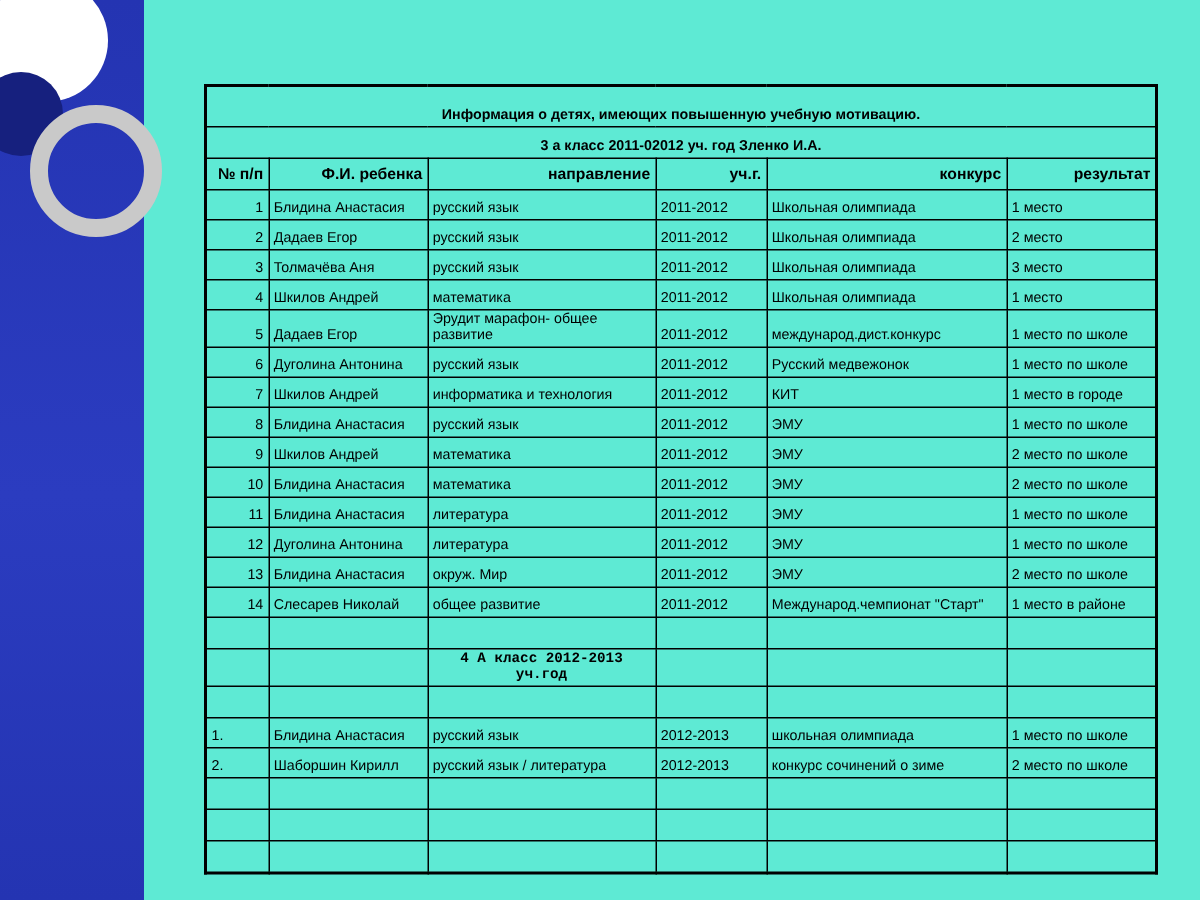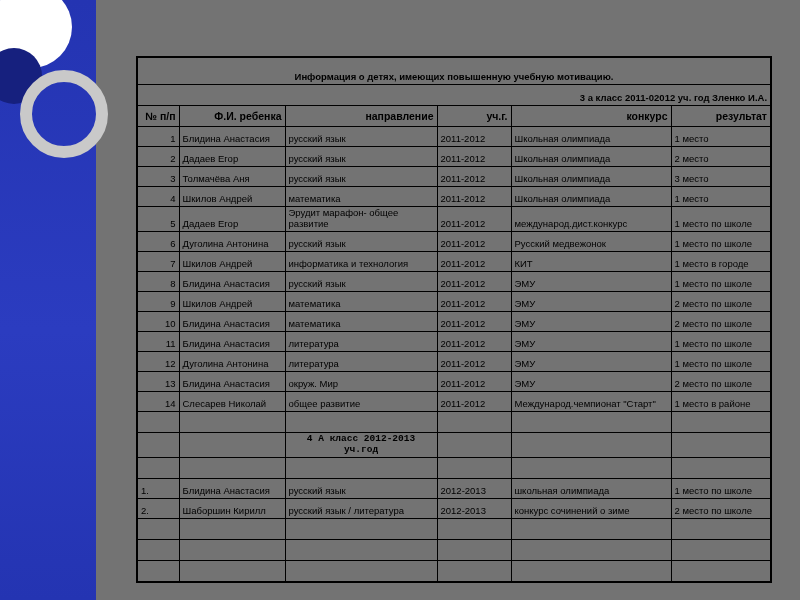--- a/index.html
+++ b/index.html
@@ -2,21 +2,21 @@
 <html><head>
 <meta charset="utf-8">
 <style>
   html, body {
     margin: 0; padding: 0;
     width: 800px; height: 600px;
     background: #ffffff;
     overflow: hidden;
     font-family: "Liberation Sans", sans-serif;
   }
-  .slide { position: relative; width: 800px; height: 600px; background: #737373; }
+  .slide { position: relative; width: 800px; height: 600px; background: #5eead4; }
 
   
   .sidebar {
     position: absolute; left: 0; top: 0;
     width: 96px; height: 600px;
     background: linear-gradient(180deg, #2434b2 0%, #2b3cc0 55%, #2434b2 100%);
     overflow: visible;
   }
   .circle-white {
     position: absolute; left: -10px; top: -14px;
@@ -53,21 +53,21 @@
     vertical-align: bottom;
     overflow: hidden;
   }
   .title-cell {
     font-size: 12.5px; font-weight: bold;
     text-align: center; vertical-align: middle;
     height: 24px;
   }
   .subtitle-cell {
     font-size: 11px; font-weight: bold;
-    text-align: right; vertical-align: middle;
+    text-align: center; vertical-align: middle;
     height: 18px;
   }
   .data-table th {
     font-size: 10.5px; font-weight: bold;
     text-align: right; vertical-align: middle;
     height: 18px;
   }
   .data-table tbody td { height: 17px; }
   .col-num { text-align: right; }
   .col-num.left { text-align: left; }

